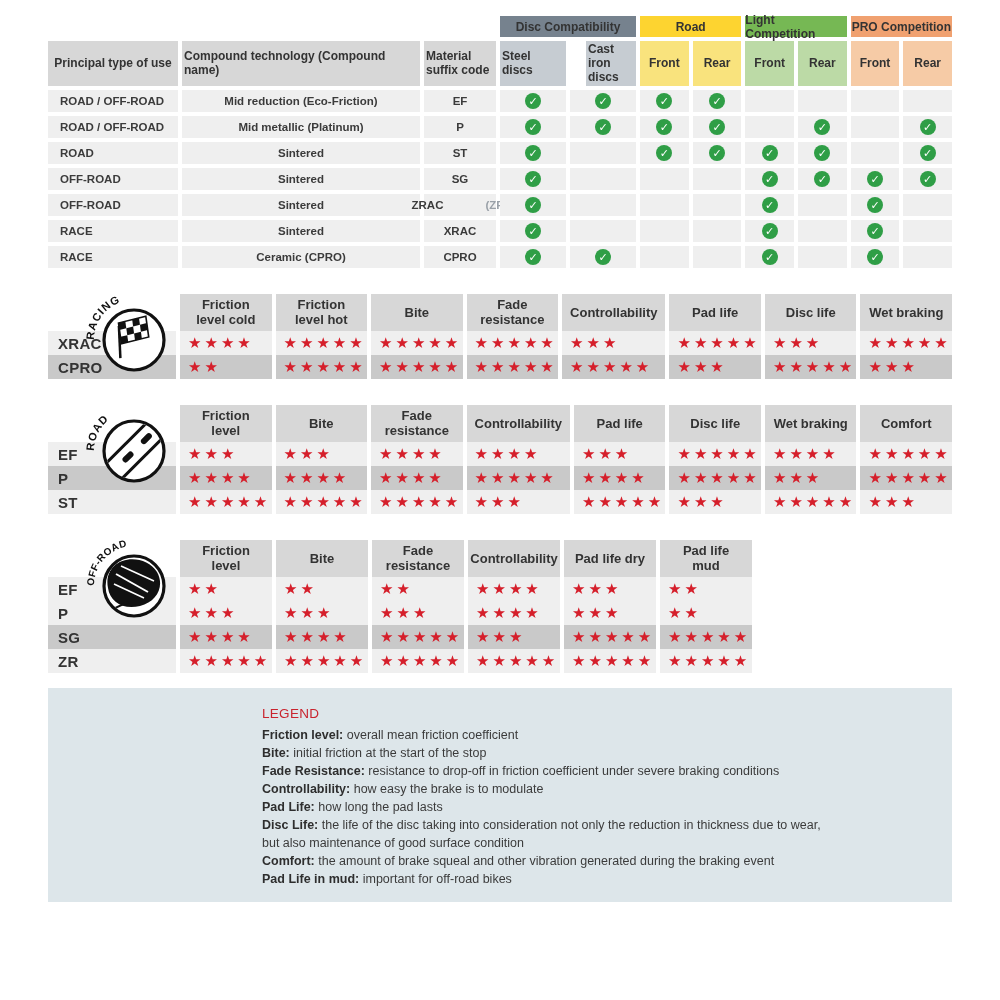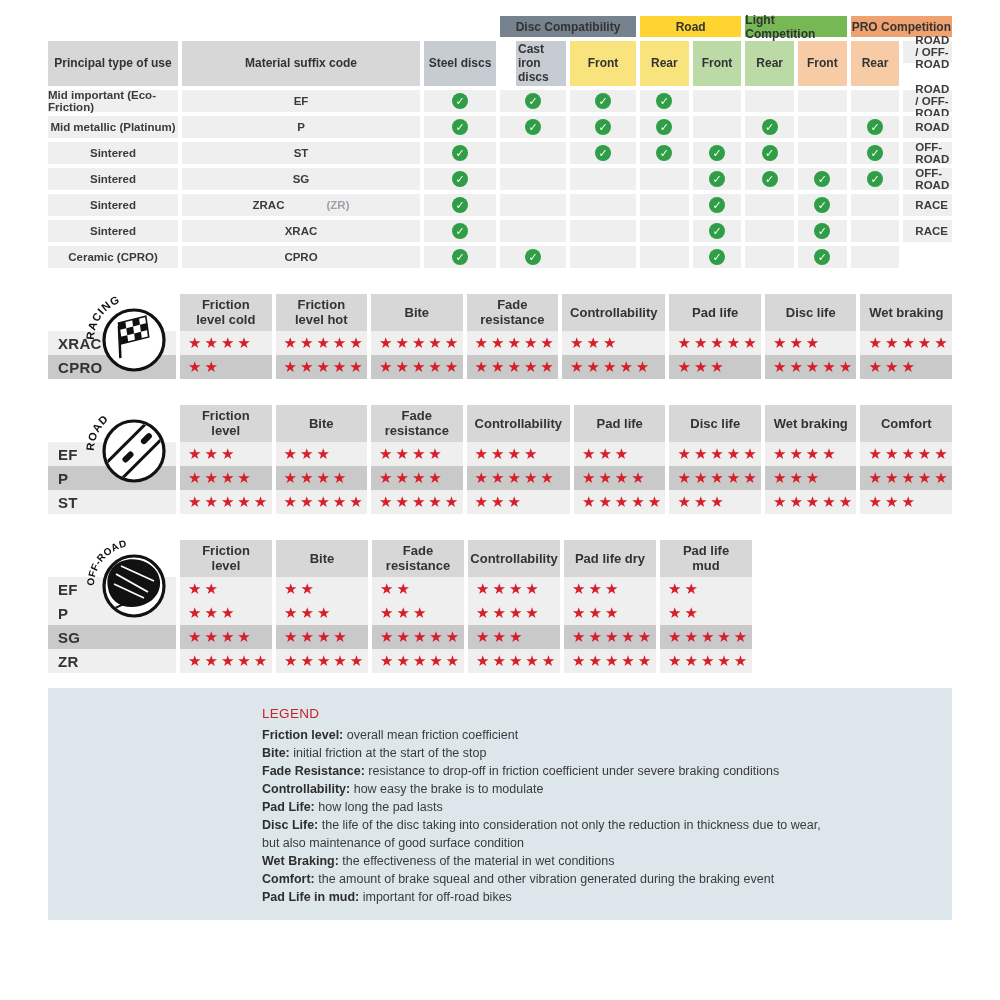--- a/index.html
+++ b/index.html
@@ -58,31 +58,32 @@
 <body>
 
 <div class="page">
   <div id="compat-grid">
       <div class="grp-spacer"></div>
       <div class="grp" style="background: rgb(118, 130, 142);">Disc Compatibility</div>
       <div class="grp" style="background: rgb(253, 212, 48);">Road</div>
       <div class="grp" style="background: rgb(118, 184, 84);">Light Competition</div>
       <div class="grp" style="background: rgb(240, 161, 112);">PRO Competition</div>
       <div class="hcell hgray">Principal type of use</div>
+      <div class="hcell hgray">Compound technology (Compound name)</div>
       <div class="hcell hgray">Material suffix code</div>
       <div class="hcell" style="background: rgb(198, 204, 210);">Steel discs</div>
       <div class="hcell" style="background: rgb(198, 204, 210); margin-left: 16px;">Cast iron discs</div>
       <div class="hcell" style="background: rgb(249, 227, 125);">Front</div>
       <div class="hcell" style="background: rgb(249, 227, 125);">Rear</div>
       <div class="hcell" style="background: rgb(188, 218, 166);">Front</div>
       <div class="hcell" style="background: rgb(188, 218, 166);">Rear</div>
       <div class="hcell" style="background: rgb(246, 203, 166);">Front</div>
       <div class="hcell" style="background: rgb(246, 203, 166);">Rear</div>
       <div class="dcell use">ROAD / OFF-ROAD</div>
-      <div class="dcell">Mid important (Eco-Friction)</div>
+      <div class="dcell">Mid reduction (Eco-Friction)</div>
       <div class="dcell">EF</div>
       <div class="dcell">
         <span class="check">✓</span>
       </div>
       <div class="dcell">
         <span class="check">✓</span>
       </div>
       <div class="dcell">
         <span class="check">✓</span>
       </div>
@@ -503,18 +504,17 @@
   <div class="legend">
     <div class="legend-title">LEGEND</div>
     <div id="legend-items">
         <div class="legend-item"><span class="lt">Friction level:</span><span> overall mean friction coefficient</span></div>
         <div class="legend-item"><span class="lt">Bite:</span><span> initial friction at the start of the stop</span></div>
         <div class="legend-item"><span class="lt">Fade Resistance:</span><span> resistance to drop-off in friction coefficient under severe braking conditions</span></div>
         <div class="legend-item"><span class="lt">Controllability:</span><span> how easy the brake is to modulate</span></div>
         <div class="legend-item"><span class="lt">Pad Life:</span><span> how long the pad lasts</span></div>
         <div class="legend-item"><span class="lt">Disc Life:</span><span> the life of the disc taking into consideration not only the reduction in thickness due to wear,</span></div>
         <div class="legend-item">but also maintenance of good surface condition</div>
-        <div class="legend-item"><span class="lt">Wet Braking:</span><span> the effectiveness of the material in wet conditions</span></div>
         <div class="legend-item"><span class="lt">Comfort:</span><span> the amount of brake squeal and other vibration generated during the braking event</span></div>
         <div class="legend-item"><span class="lt">Pad Life in mud:</span><span> important for off-road bikes</span></div>
       </div>
   </div>
 </div>
 
 </body></html>

